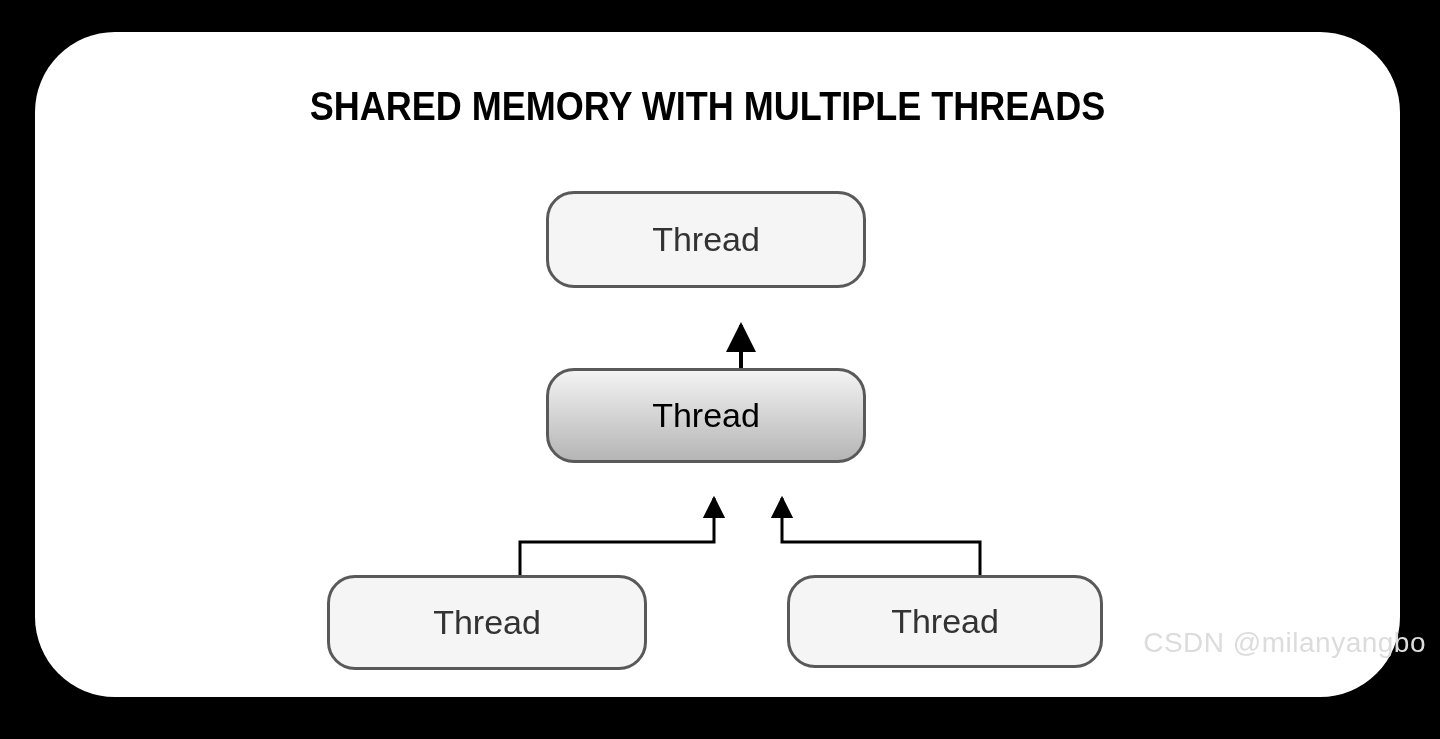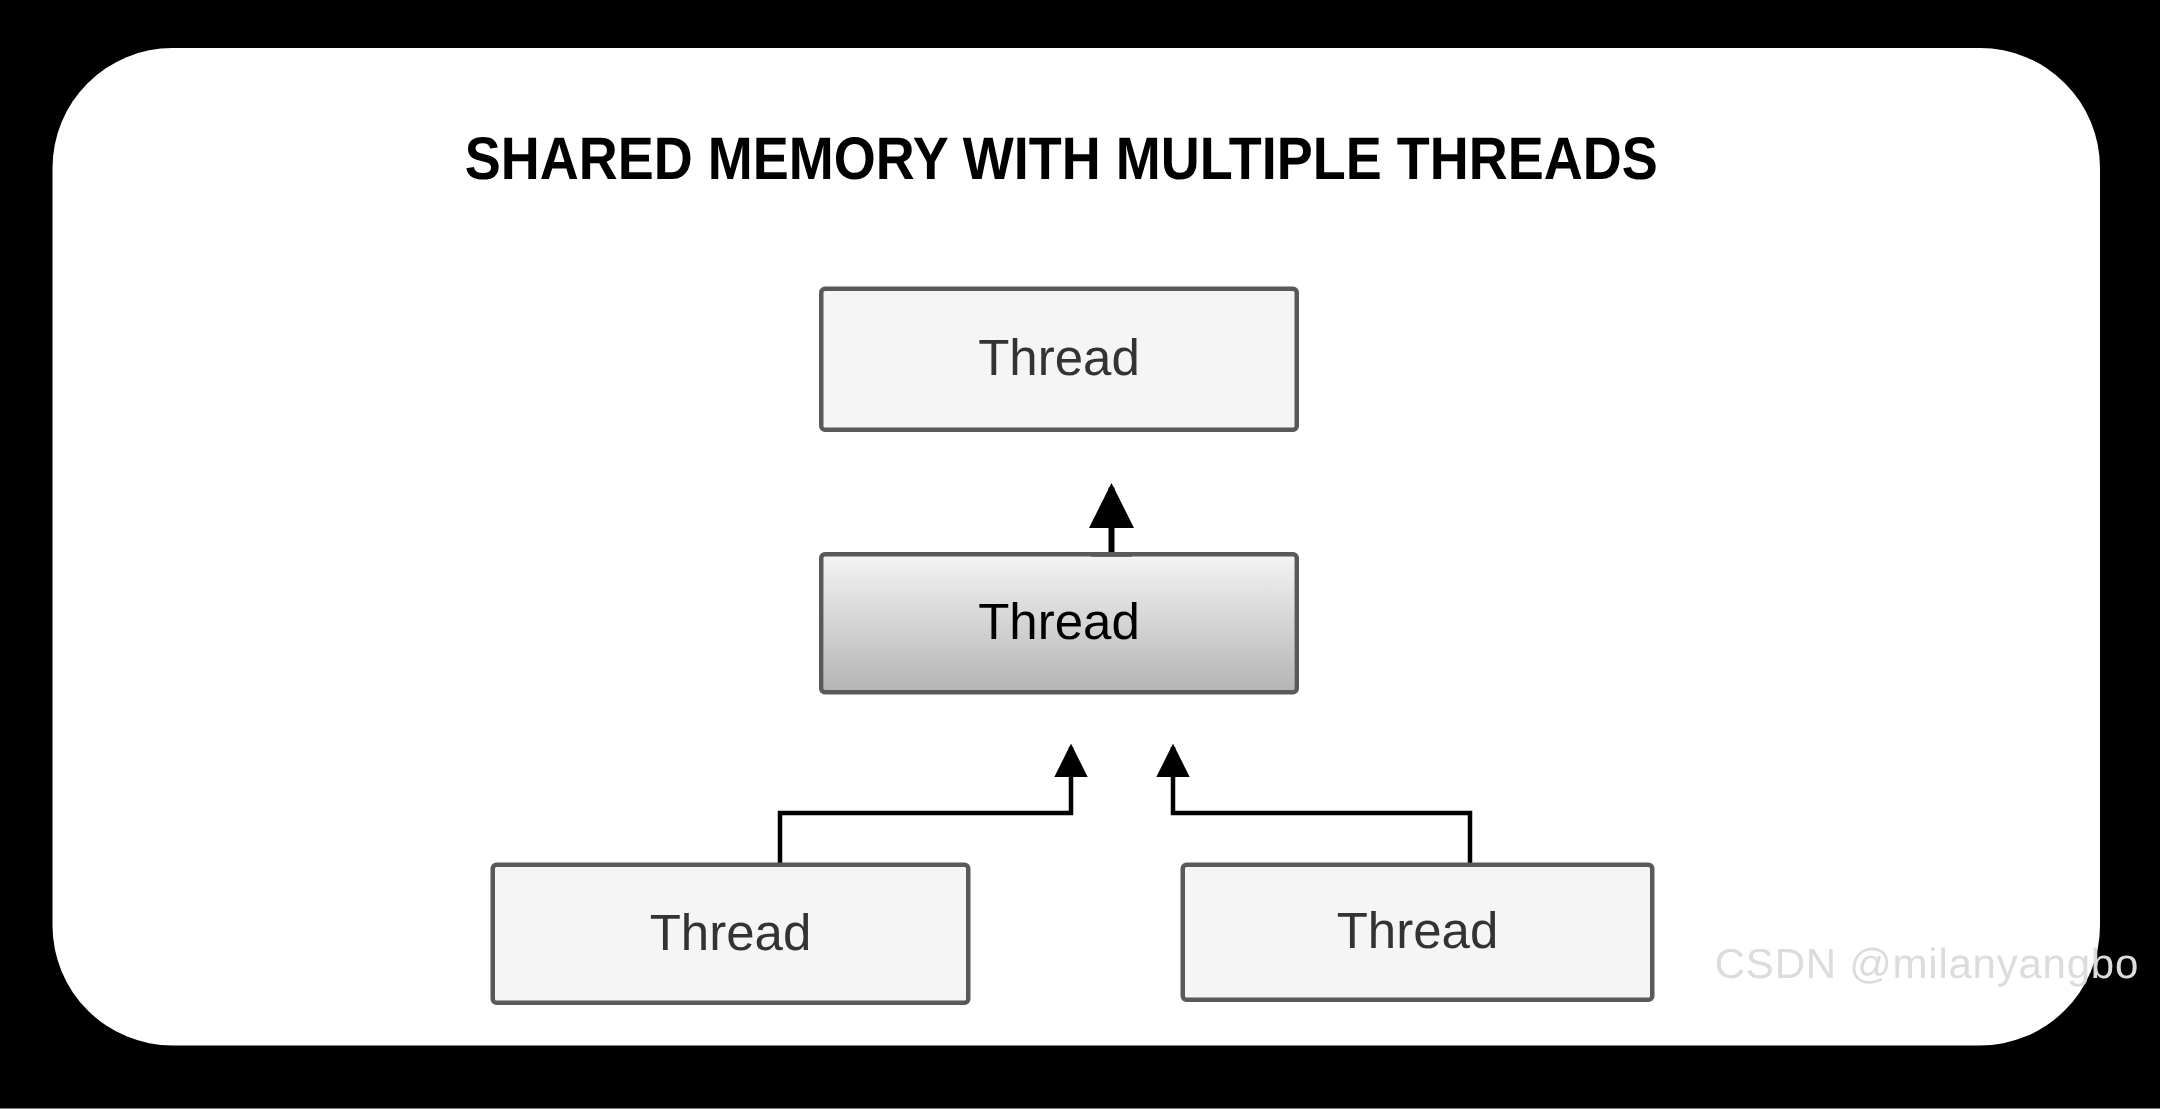--- a/index.html
+++ b/index.html
@@ -51,21 +51,21 @@
     transform-origin: 50% 50%;
     white-space: nowrap;
   }
   .node {
     position: absolute;
     display: flex;
     align-items: center;
     justify-content: center;
     background: var(--node_fill);
     border: 3px solid var(--node_border);
-    border-radius: 4px;
+    border-radius: 28px;
     font-size: 34px;
     color: var(--node_text);
     z-index: 2;
   }
   .node.memory {
     background: linear-gradient(to bottom, var(--memory_fill_top), var(--memory_fill_bottom));
     color: var(--memory_text);
   }
   #node-thread-top  { left: 546px; top: 191px; width: 320px; height: 97px; }
   #node-memory      { left: 546px; top: 368px; width: 320px; height: 95px; }

